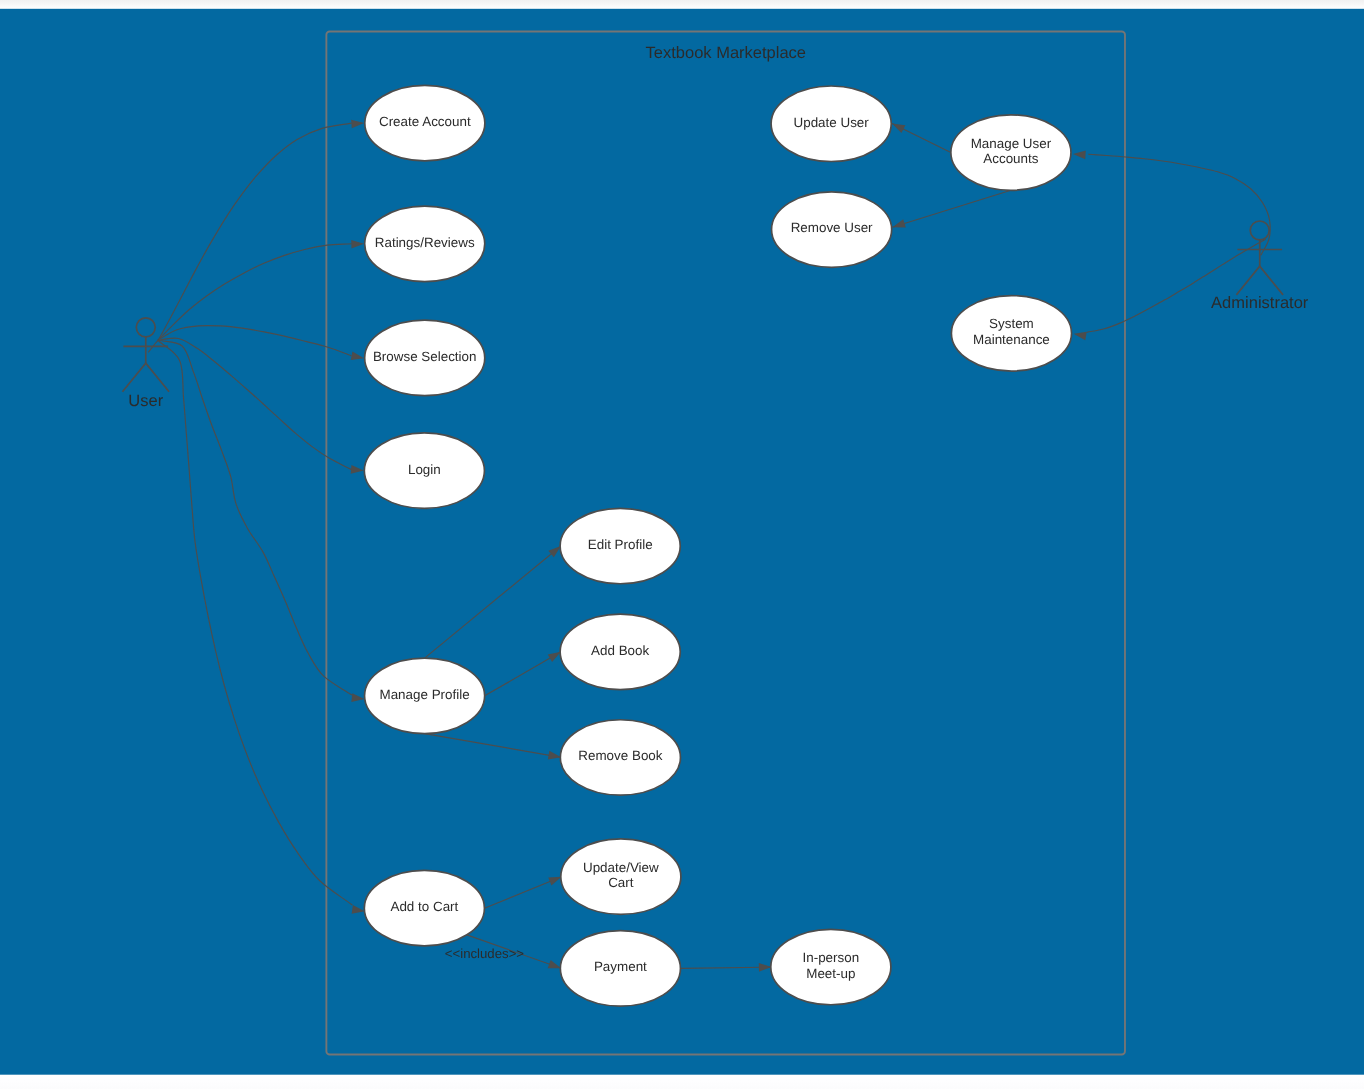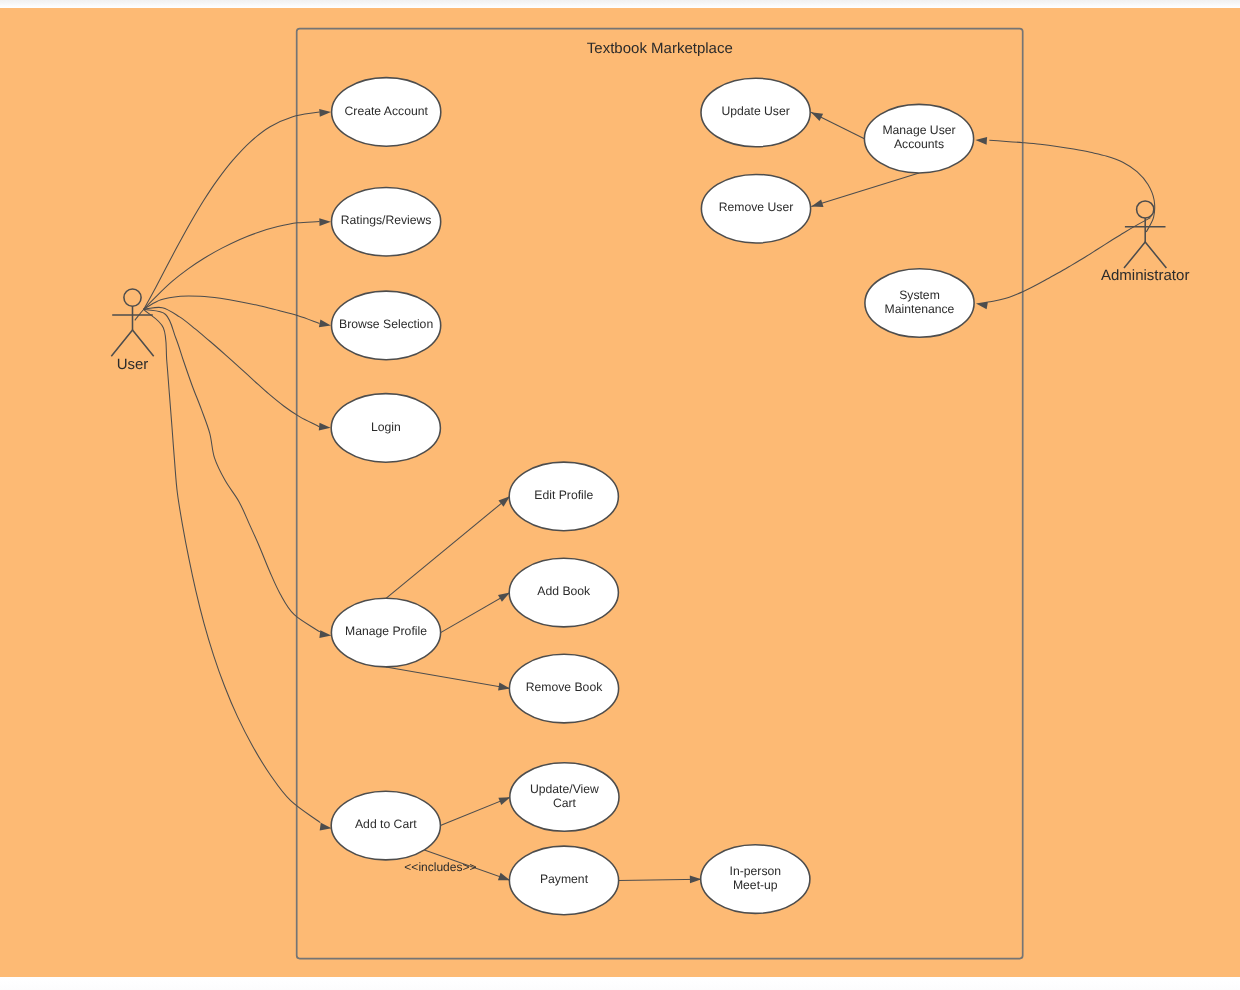--- a/index.html
+++ b/index.html
@@ -1,19 +1,19 @@
 <!DOCTYPE html>
 <html><head>
 <meta charset="utf-8">
 <title>Textbook Marketplace Use Case Diagram</title>
 <style>
   html,body{margin:0;padding:0;}
   body{width:1240px;height:990px;background:#ffffff;overflow:hidden;font-family:"Liberation Sans",sans-serif;
        -webkit-font-smoothing:antialiased;text-rendering:geometricPrecision;}
-  #page{position:relative;width:1240px;height:990px;background:#fdba74;}
+  #page{position:relative;width:1240px;height:990px;background:#0369a1;}
   .edgeband{position:absolute;left:0;width:1240px;pointer-events:none;}
   #band-top{top:0;height:8px;background:linear-gradient(to bottom,#f1f1f1 0%,#f6f6f6 40%,#fcfcfc 75%,#ffffff 100%);}
   #band-bottom{bottom:0;height:13px;background:linear-gradient(to top,#fcfcfd 0%,#fefeff 60%,#ffffff 100%);}
   svg#diagram{position:absolute;left:0;top:0;transform:translateZ(0);}
   .uc-ellipse{fill:#ffffff;stroke:#4d4d4d;stroke-width:1.55;}
   .sysbox{fill:none;stroke:#757575;stroke-width:1.7;}
   .edge{fill:none;stroke:#4d4d4d;stroke-width:1.05;}
   .edge-head{fill:#4d4d4d;stroke:none;}
   .actor{fill:none;stroke:#4d4d4d;stroke-width:1.55;stroke-linecap:butt;stroke-linejoin:miter;}
   #diagram text{fill:#2b2b2b;font-family:"Liberation Sans",sans-serif;font-size:12.2px;}

